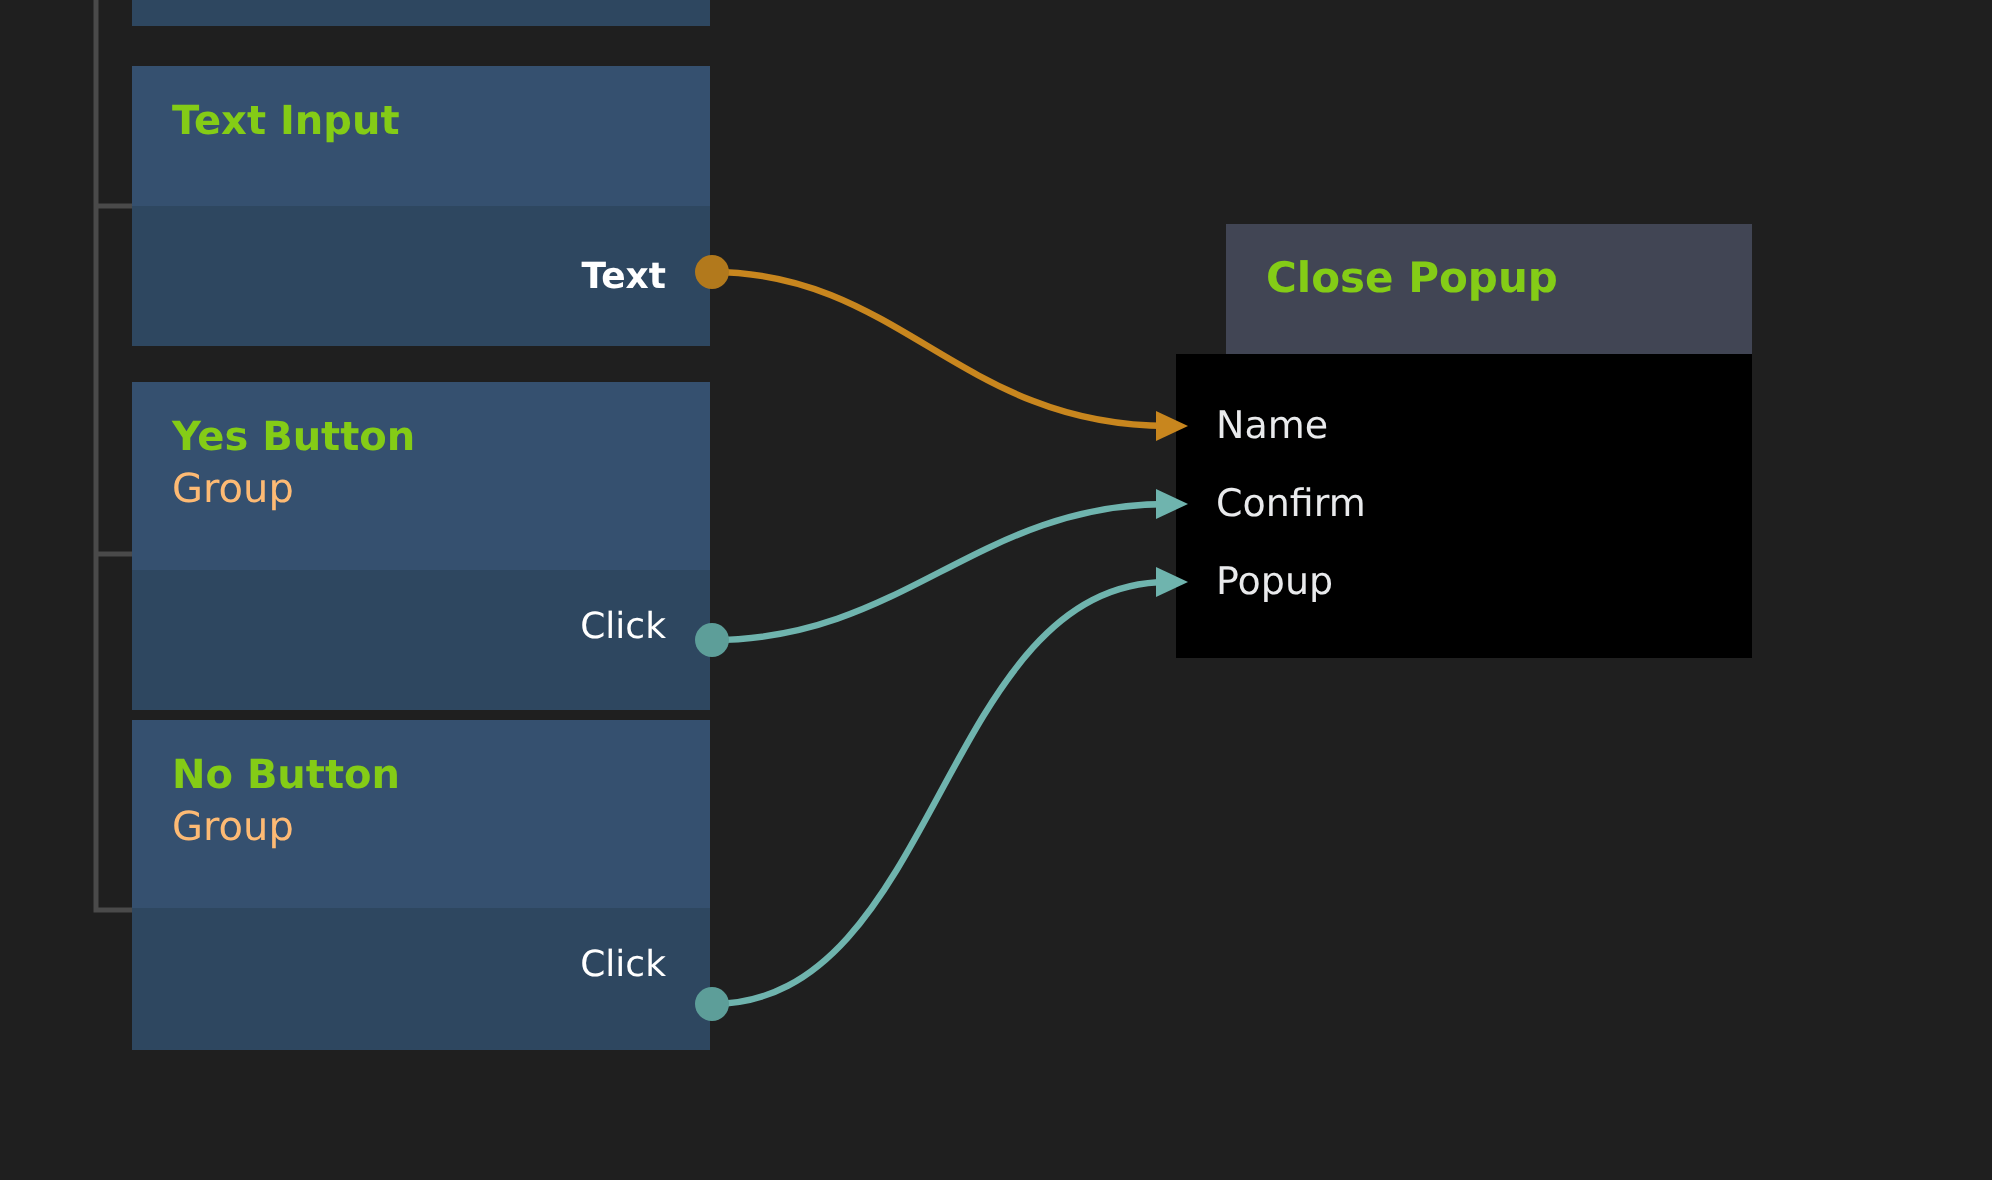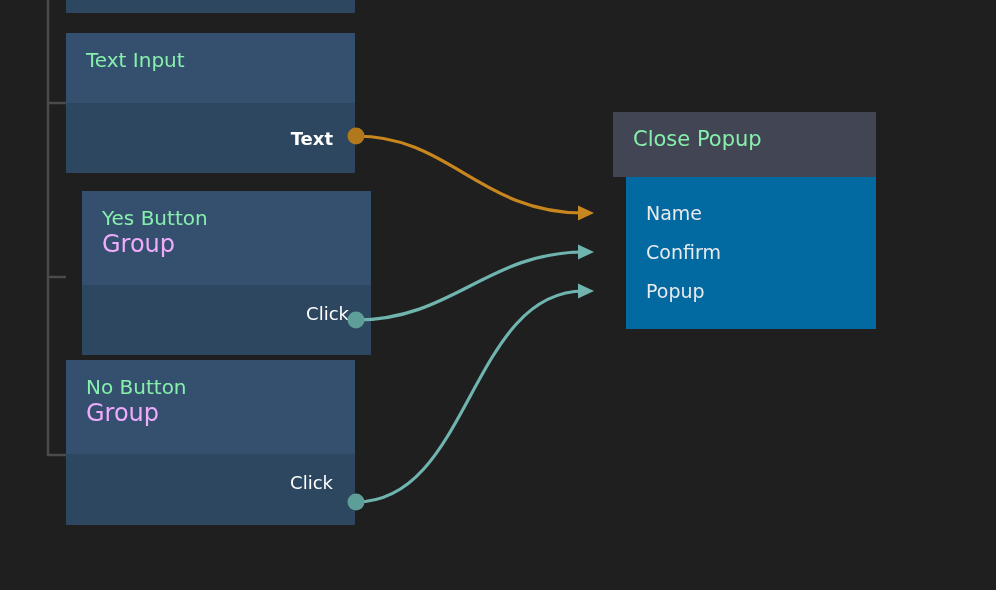--- a/index.html
+++ b/index.html
@@ -44,44 +44,45 @@
     box-sizing: border-box;
     width: 100%;
     padding: 14px 20px 0 20px;
   }
   .node-body {
     box-sizing: border-box;
     width: 100%;
   }
   .node-title {
     font-size: 20px;
-    color: #86efac;
+    color: #84cc16;
     line-height: 26px;
     white-space: nowrap;
+    font-weight: bold;
   }
   .node-subtitle {
-    font-size: 24px;
-    color: #f0abfc;
+    font-size: 20px;
+    color: #fdba74;
     line-height: 26px;
     white-space: nowrap;
   }
   
   .node.blue .node-header { background: #35506f; }
   .node.blue .node-body   { background: #2e4760; }
   .port-out {
     position: absolute;
     right: 22px;
     font-size: 18px;
     color: #ffffff;
     line-height: 20px;
     white-space: nowrap;
   }
   
   .node.slate .node-header { background: #414554; }
-  .node.slate .node-body   { background: #0369a1; margin-left: 38px; }
+  .node.slate .node-body   { background: #000000; }
   .node.slate .node-title  { font-size: 21px; }
   .port-in {
     position: absolute;
     left: 20px;
     font-size: 19px;
     color: #e9eaec;
     line-height: 22px;
     white-space: nowrap;
   }
 </style>
@@ -104,21 +105,21 @@
     <div class="node-header" style="height:70px;">
       <div class="node-title">Text Input</div>
     </div>
     <div class="node-body" style="height:70px; position:relative;">
       <div class="port-out" style="top:26px;font-weight:bold;">
         <span>Text</span>
       </div>
     </div>
   </div>
 
-  <div class="node blue" style="left:82px; top:191px; width:289px; height:164px;">
+  <div class="node blue" style="left:66px; top:191px; width:289px; height:164px;">
     <div class="node-header" style="height:94px;">
       <div class="node-title">Yes Button</div>
       <div class="node-subtitle">Group</div>
     </div>
     <div class="node-body" style="height:70px; position:relative;">
       <div class="port-out" style="top:19px;">
         <span>Click</span>
       </div>
     </div>
   </div>

